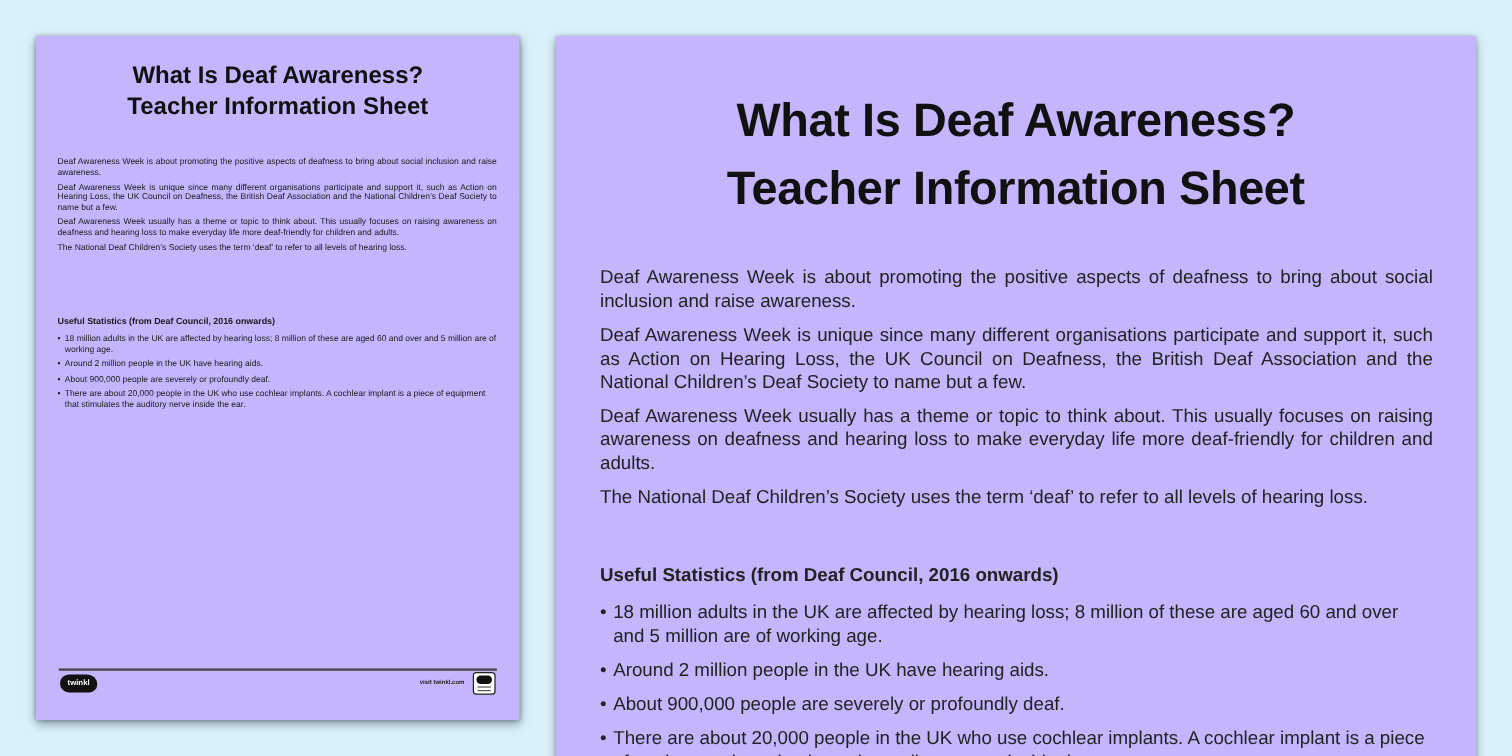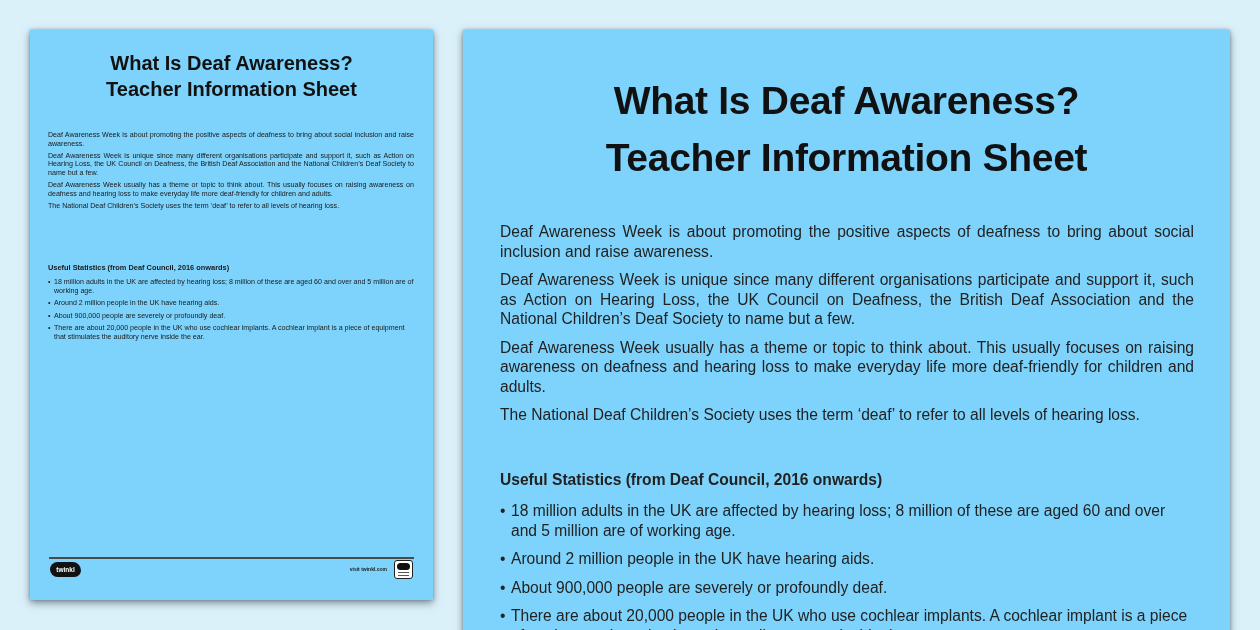--- a/index.html
+++ b/index.html
@@ -5,21 +5,21 @@
     * { box-sizing: border-box; margin: 0; padding: 0; }
     html, body { width: 1260px; height: 630px; overflow: hidden; }
     body {
       background: #dbf1fa;
       position: relative;
       font-family: "Liberation Sans", sans-serif;
       color: #1a1a1a;
     }
     .page {
       position: absolute;
-      background: #7dd3fc;
+      background: #c4b5fd;
       box-shadow: 0 3px 8px rgba(40, 60, 70, 0.55), 0 0 3px rgba(40, 60, 70, 0.35);
     }
     
     #page-small {
       left: 30px; top: 30px; width: 403px; height: 570px;
     }
     #page-small .title {
       position: absolute; left: 0; right: 0; top: 20px;
       text-align: center; font-weight: bold; font-size: 20px; line-height: 26px;
       color: #111;

